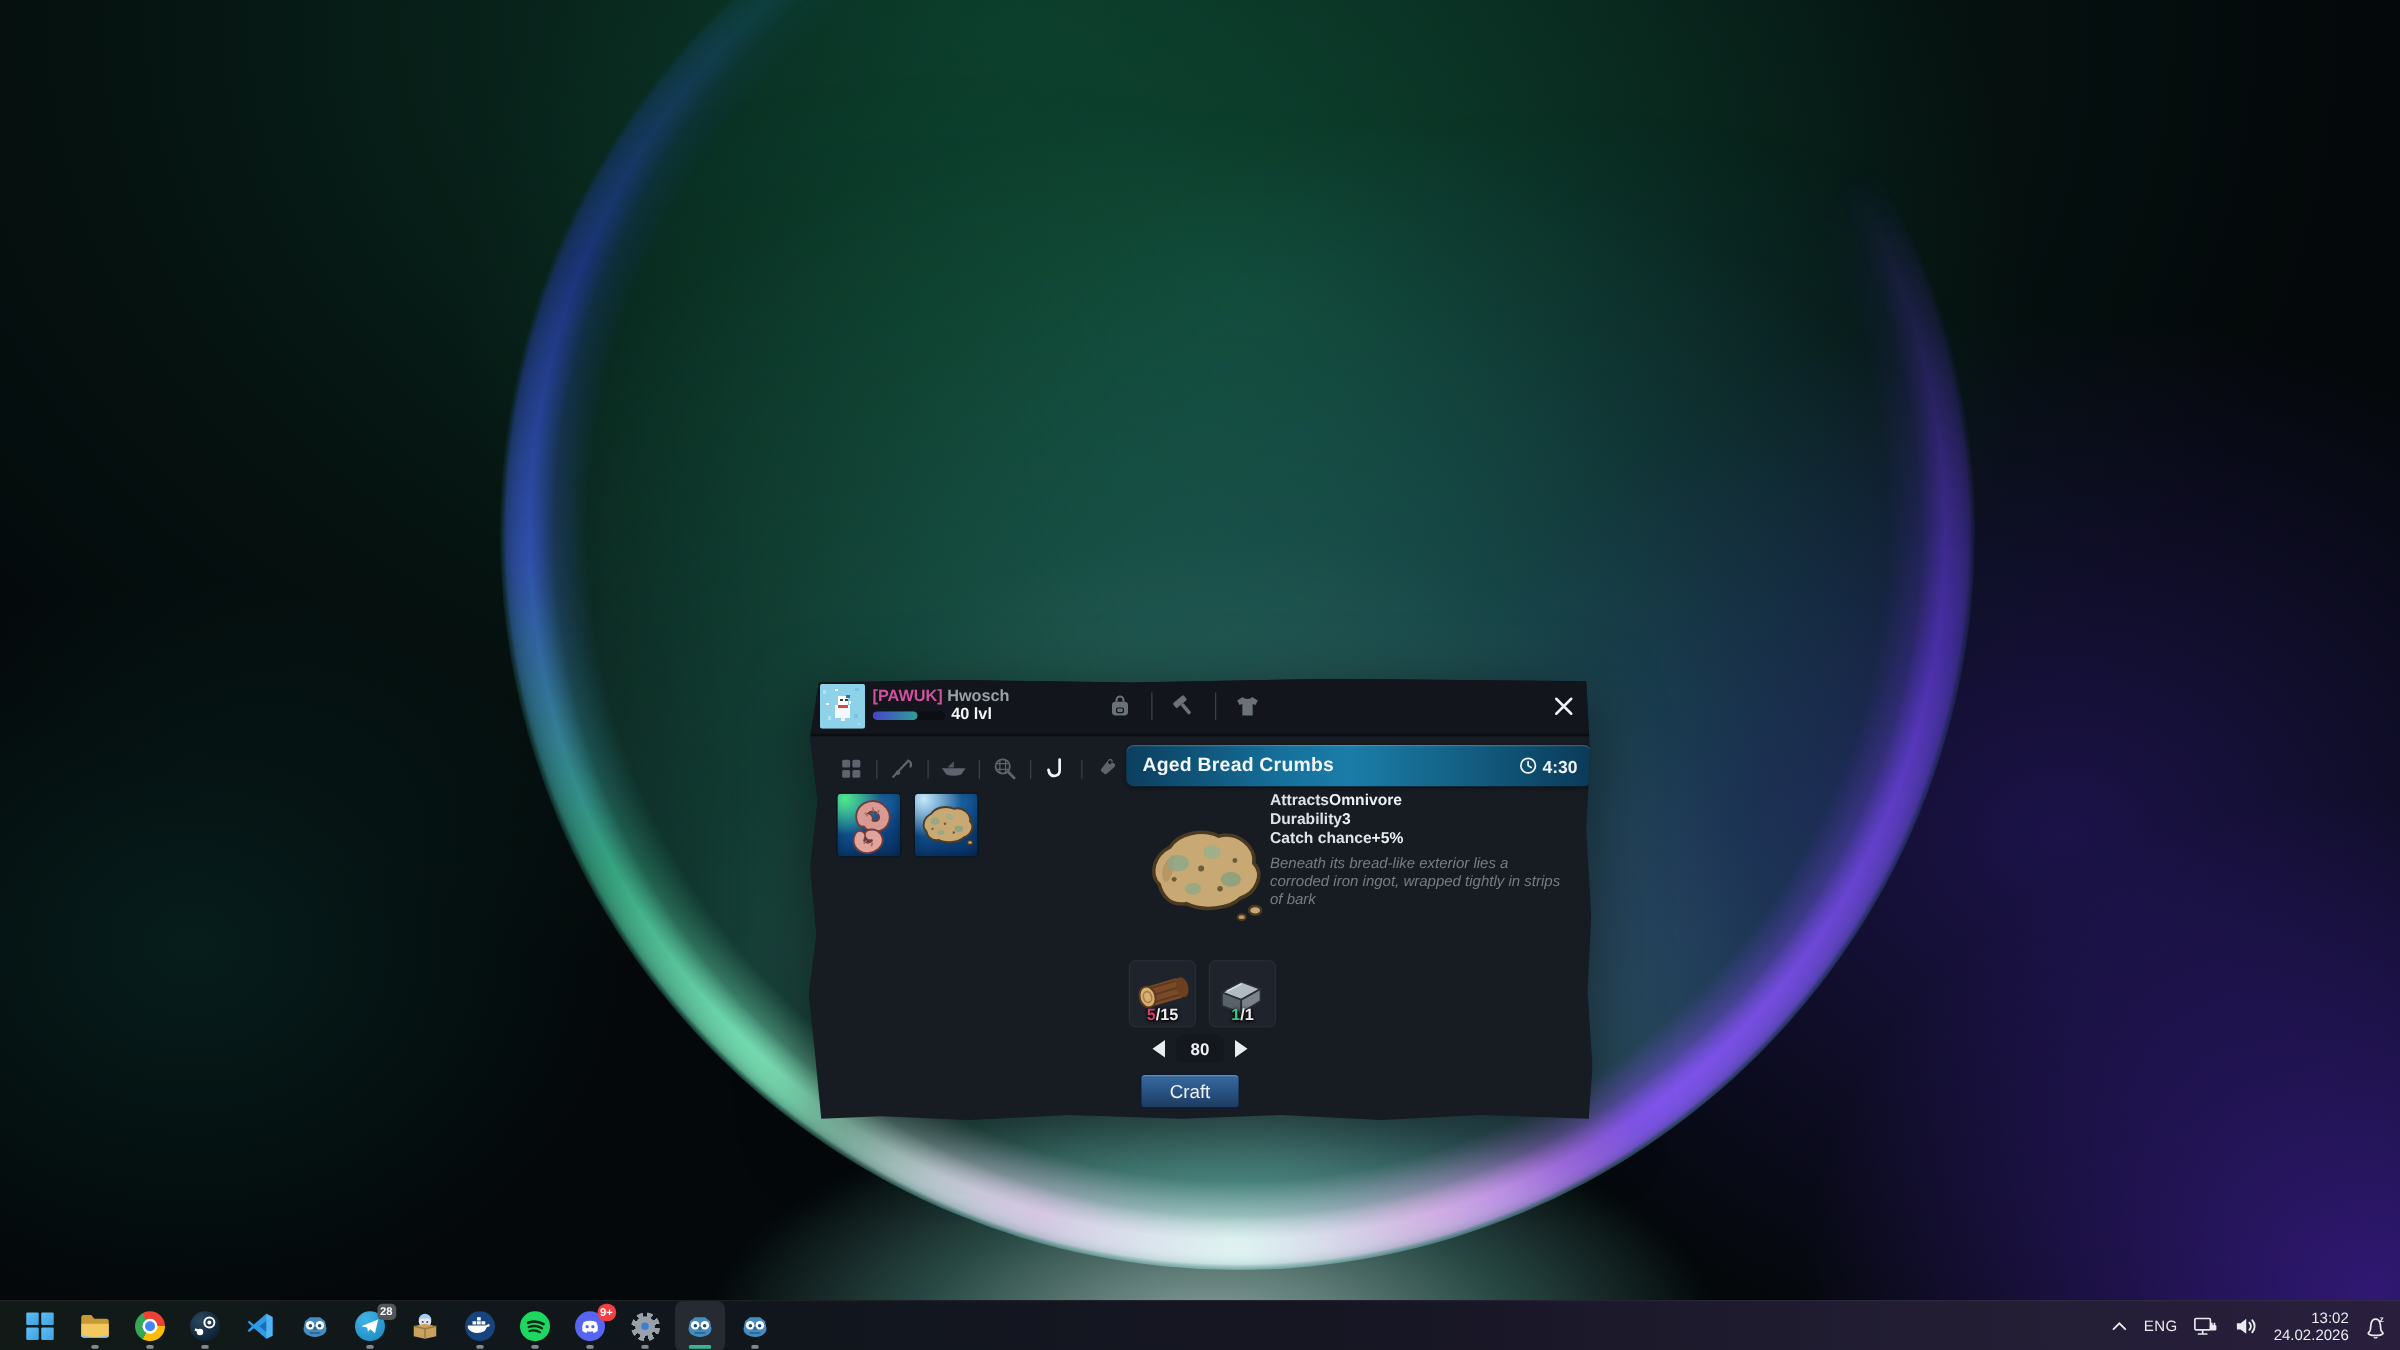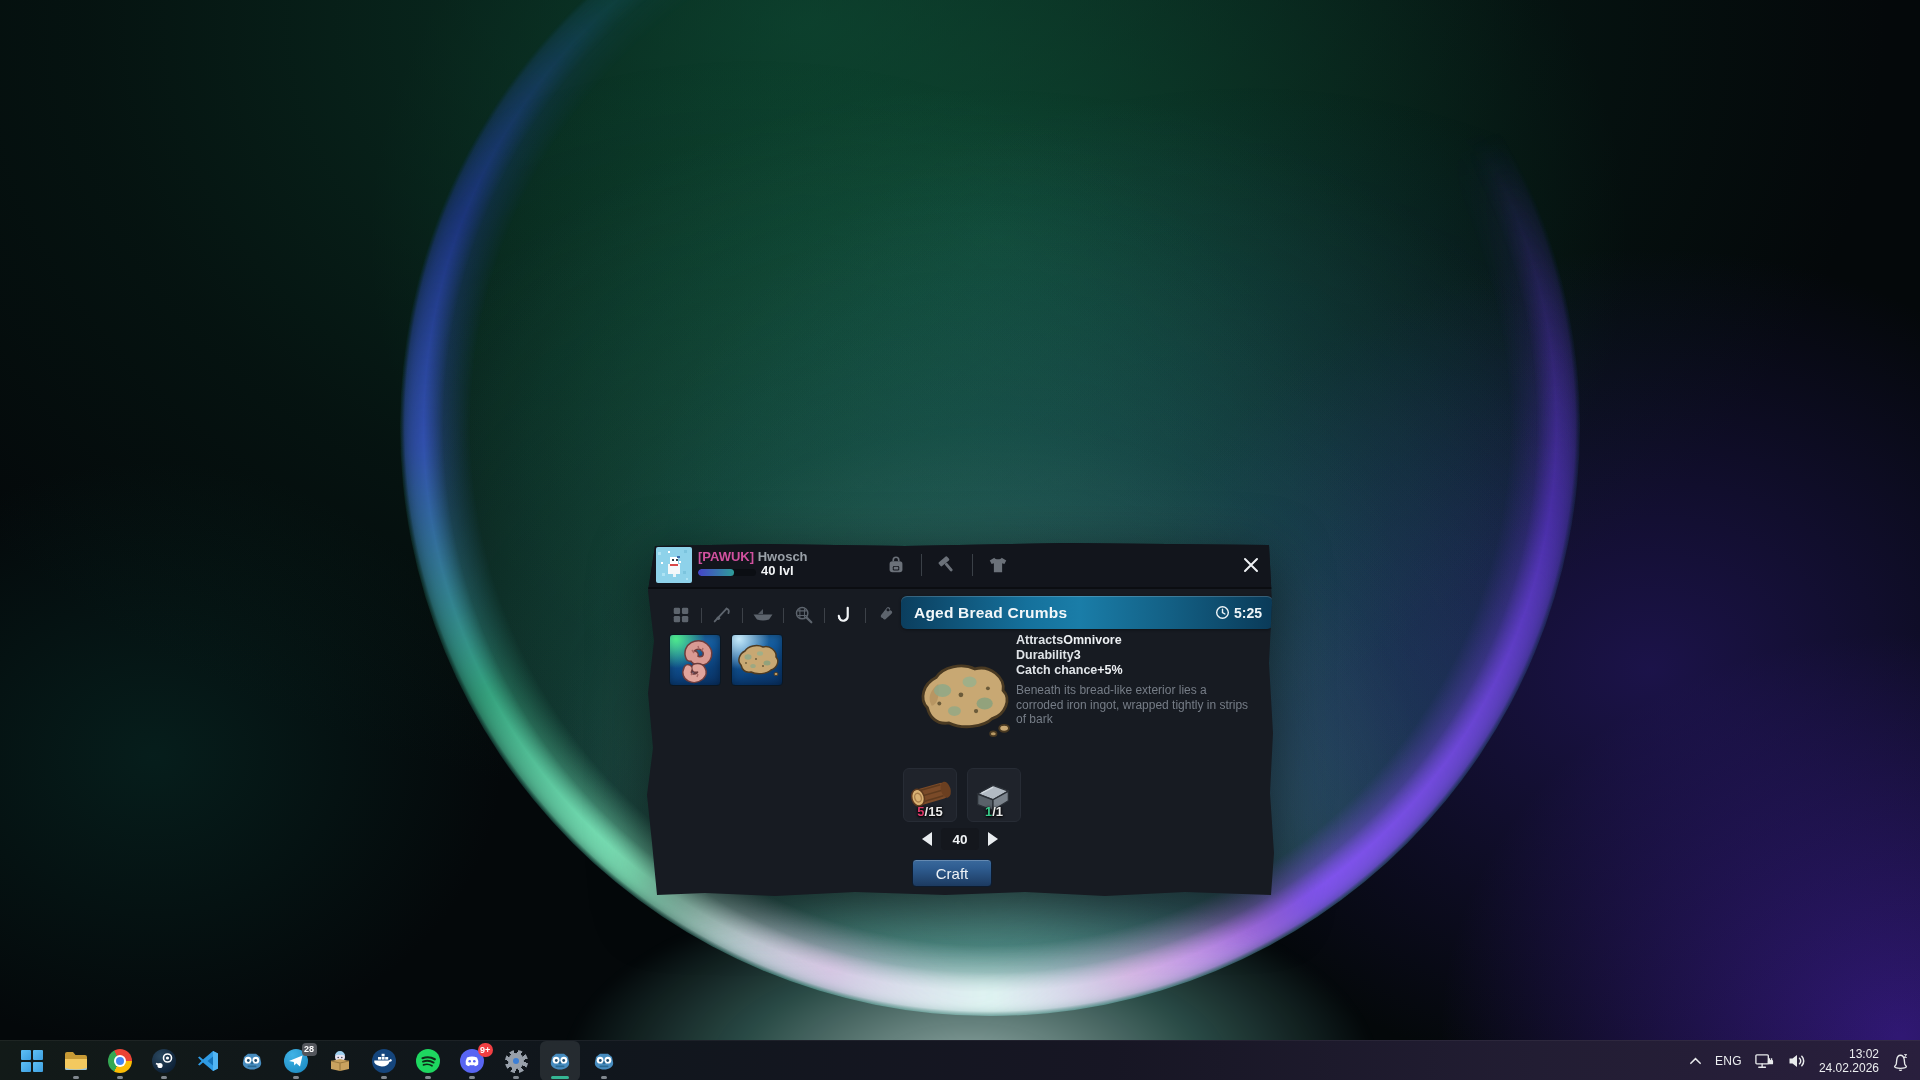--- a/index.html
+++ b/index.html
@@ -88,21 +88,21 @@
     background:linear-gradient(90deg,#0b3e5e 0%, #15719c 34%, var(--detail-blue,#1a7da8) 48%, #136085 72%, #0a3a58 100%);
     box-shadow: inset 0 1px 0 rgba(255,255,255,.18), 0 1px 3px rgba(0,0,0,.4);
     display:flex;align-items:center;}
   .detail-title{margin-left:13px;font-size:15.5px;font-weight:bold;color:#f3f7f9;letter-spacing:.2px;flex:1;}
   .craft-time{display:flex;align-items:center;gap:4px;margin-right:11px;font-size:14px;font-weight:bold;color:#eef4f7;}
   .item-art{position:absolute;left:263px;top:110px;width:108px;height:88px;}
   .stats{position:absolute;left:371px;top:90px;width:237px;}
   .stat-row{display:flex;font-size:12.5px;line-height:15px;color:#e8ebee;}
   .stat-label{font-weight:bold;color:#dfe3e7;}
   .stat-value{font-weight:bold;color:#eef1f4;}
-  .desc{position:absolute;left:371px;top:140px;width:236px;font-size:12px;line-height:14.5px;color:#767d87;}
+  .desc{position:absolute;left:371px;top:140px;width:236px;font-size:12px;line-height:14.5px;font-style:italic;color:#767d87;}
   
   .ingredients{position:absolute;left:258px;top:225px;display:flex;gap:10px;}
   .ing-slot{position:relative;width:52px;height:52px;border-radius:6px;background:#1f232b;border:1px solid #272c35;}
   .ing-count{position:absolute;left:0;right:0;bottom:2px;text-align:center;font-size:13px;font-weight:bold;color:#ececec;
     text-shadow:0 1px 2px #000,0 0 3px #000;}
   .have-no{color:var(--red,#e0396b);} .have-yes{color:var(--green,#38c98a);}
   
   .qty-row{position:absolute;left:260px;top:284px;width:110px;height:24px;display:flex;align-items:center;justify-content:center;gap:9px;}
   .qty-arrow{width:0;height:0;border-top:7px solid transparent;border-bottom:7px solid transparent;cursor:pointer;}
   .qty-arrow.left{border-right:10px solid #e9edf0;}
@@ -308,21 +308,21 @@
       </svg>
     </div>
 
     <div class="detail-header">
       <span class="detail-title">Aged Bread Crumbs</span>
       <span class="craft-time">
         <svg width="15" height="15" viewBox="0 0 16 16" fill="none" stroke="#eef4f7" stroke-width="1.5">
           <circle cx="8" cy="8" r="6.2"></circle>
             <path d="M8 4.6 V8 L10.6 9.6" stroke-linecap="round"></path>
         </svg>
-        <span>5:25</span>
+        <span>4:30</span>
       </span>
     </div>
 
     <div class="item-art">
       <svg width="108" height="88" viewBox="0 0 100 80">
         <path d="M18 50 C10 42 14 28 26 22 C32 12 50 8 62 14 C76 10 90 22 88 34 C96 42 90 56 78 60 C70 68 50 70 38 64 C26 66 20 58 18 50 Z" fill="#c8a873" stroke="#4a3a22" stroke-width="2.6"></path>
         <path d="M22 48 C18 42 20 34 28 28 C30 40 26 48 22 48 Z" fill="#b08f5c" opacity=".7"></path>
         <ellipse cx="32" cy="34" rx="8" ry="6" fill="#8ea887" opacity=".85"></ellipse>
         <ellipse cx="57" cy="26" rx="6.5" ry="5" fill="#96b08d" opacity=".8"></ellipse>
         <ellipse cx="71" cy="46" rx="7.5" ry="5.5" fill="#85a07e" opacity=".8"></ellipse>
@@ -371,21 +371,21 @@
           <polygon points="10,26 26,32 26,43 10,37" fill="#596169" stroke="#2a2f36" stroke-width="1.4"></polygon>
           <polygon points="26,32 42,23 42,33 26,43" fill="#7b838c" stroke="#2a2f36" stroke-width="1.4"></polygon>
           <path d="M14 25 L26 19" stroke="#d7dde3" stroke-width="1.4"></path>
         </svg>
         <span class="ing-count"><span class="have-yes">1</span><span>/1</span></span>
       </div>
     </div>
 
     <div class="qty-row">
       <span class="qty-arrow left"></span>
-      <span class="qty-box">40</span>
+      <span class="qty-box">80</span>
       <span class="qty-arrow right"></span>
     </div>
 
     <button class="craft-btn">Craft</button>
   </div>
 </div>
 
 <div class="taskbar">
   <div class="tb-left">
 

